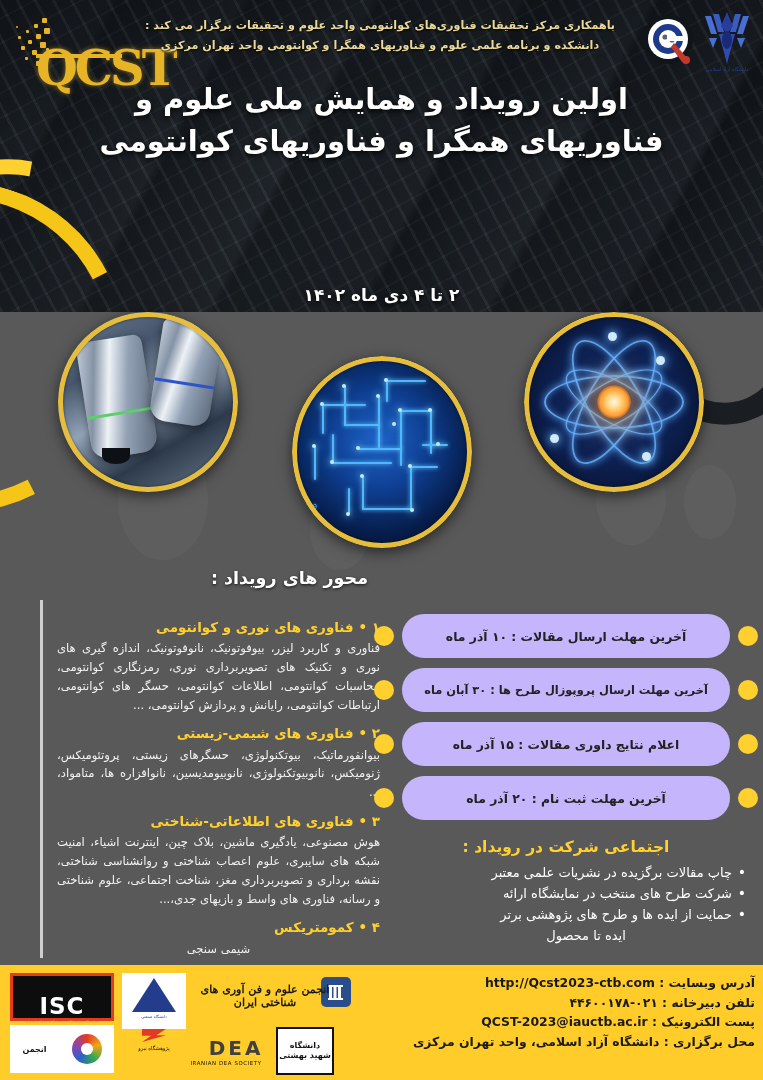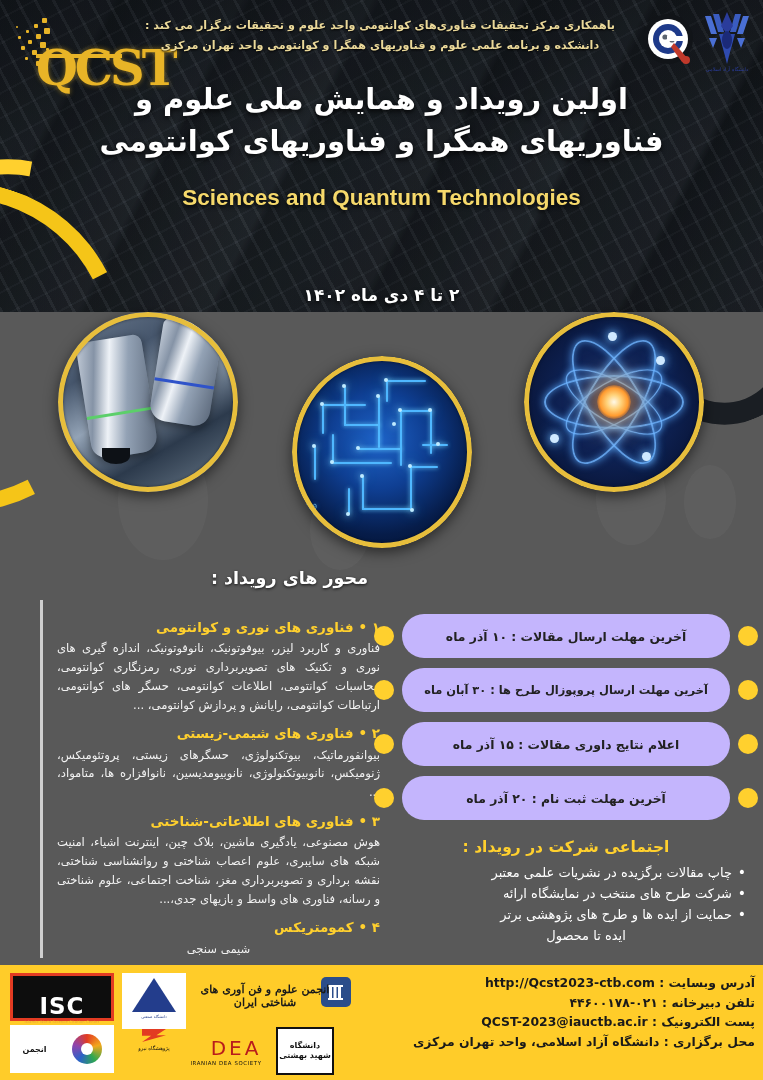--- a/index.html
+++ b/index.html
@@ -267,21 +267,21 @@
     left:186px; top:14px; width:150px; height:36px;
     color:#1a1a1a; font-size:11px; font-weight:bold; text-align:center;
     font-family:"DejaVu Serif","Liberation Serif",serif;
   }
 
   .dea{
     left:176px; top:62px; width:92px; height:42px;
     display:flex; flex-direction:column; align-items:center; justify-content:center;
     direction:ltr;
   }
-  .dea .d1{ font-size:20px; font-weight:normal; color:#b91c1c; letter-spacing:3px; line-height:1;margin-left:20px; }
+  .dea .d1{ font-size:20px; font-weight:bold; color:#404040; letter-spacing:3px; line-height:1;margin-left:20px; }
   .dea .d2{ font-size:5.4px; color:#111; letter-spacing:.6px; margin-top:2px; }
 
   .bolt{
     left:128px; top:60px; width:44px; height:44px;
     display:flex; flex-direction:column; align-items:center;
   }
   .bolt .bx{ width:24px; height:13px; background:#e23b22;
     clip-path:polygon(0 0,100% 0,60% 48%,100% 48%,0 100%,38% 52%,0 52%); }
   .bolt .bcap{ font-size:5.2px; color:#111; margin-top:3px; }
 
@@ -368,21 +368,20 @@
     </svg>
     <div class="azad-cap">دانشگاه آزاد اسلامی</div>
   </div>
 
   <div class="title-fa">
     <div>اولین رویداد و همایش ملی علوم و</div>
     <div>فناوریهای همگرا و فناوریهای کوانتومی</div>
   </div>
 
   <div class="title-en">
-    <div>Sciences and Quantum Technologies</div>
   </div>
 
   <div class="date-fa">۲ تا ۴ دی ماه ۱۴۰۲</div>
 
   <div class="circ circ-micro">
     <div class="micro-bg">
       <div class="lens lensA"></div>
       <div class="lens lensB"></div>
       <div class="lenstip" style="left:44px;top:136px;width:28px;height:16px;"></div>
     </div>

